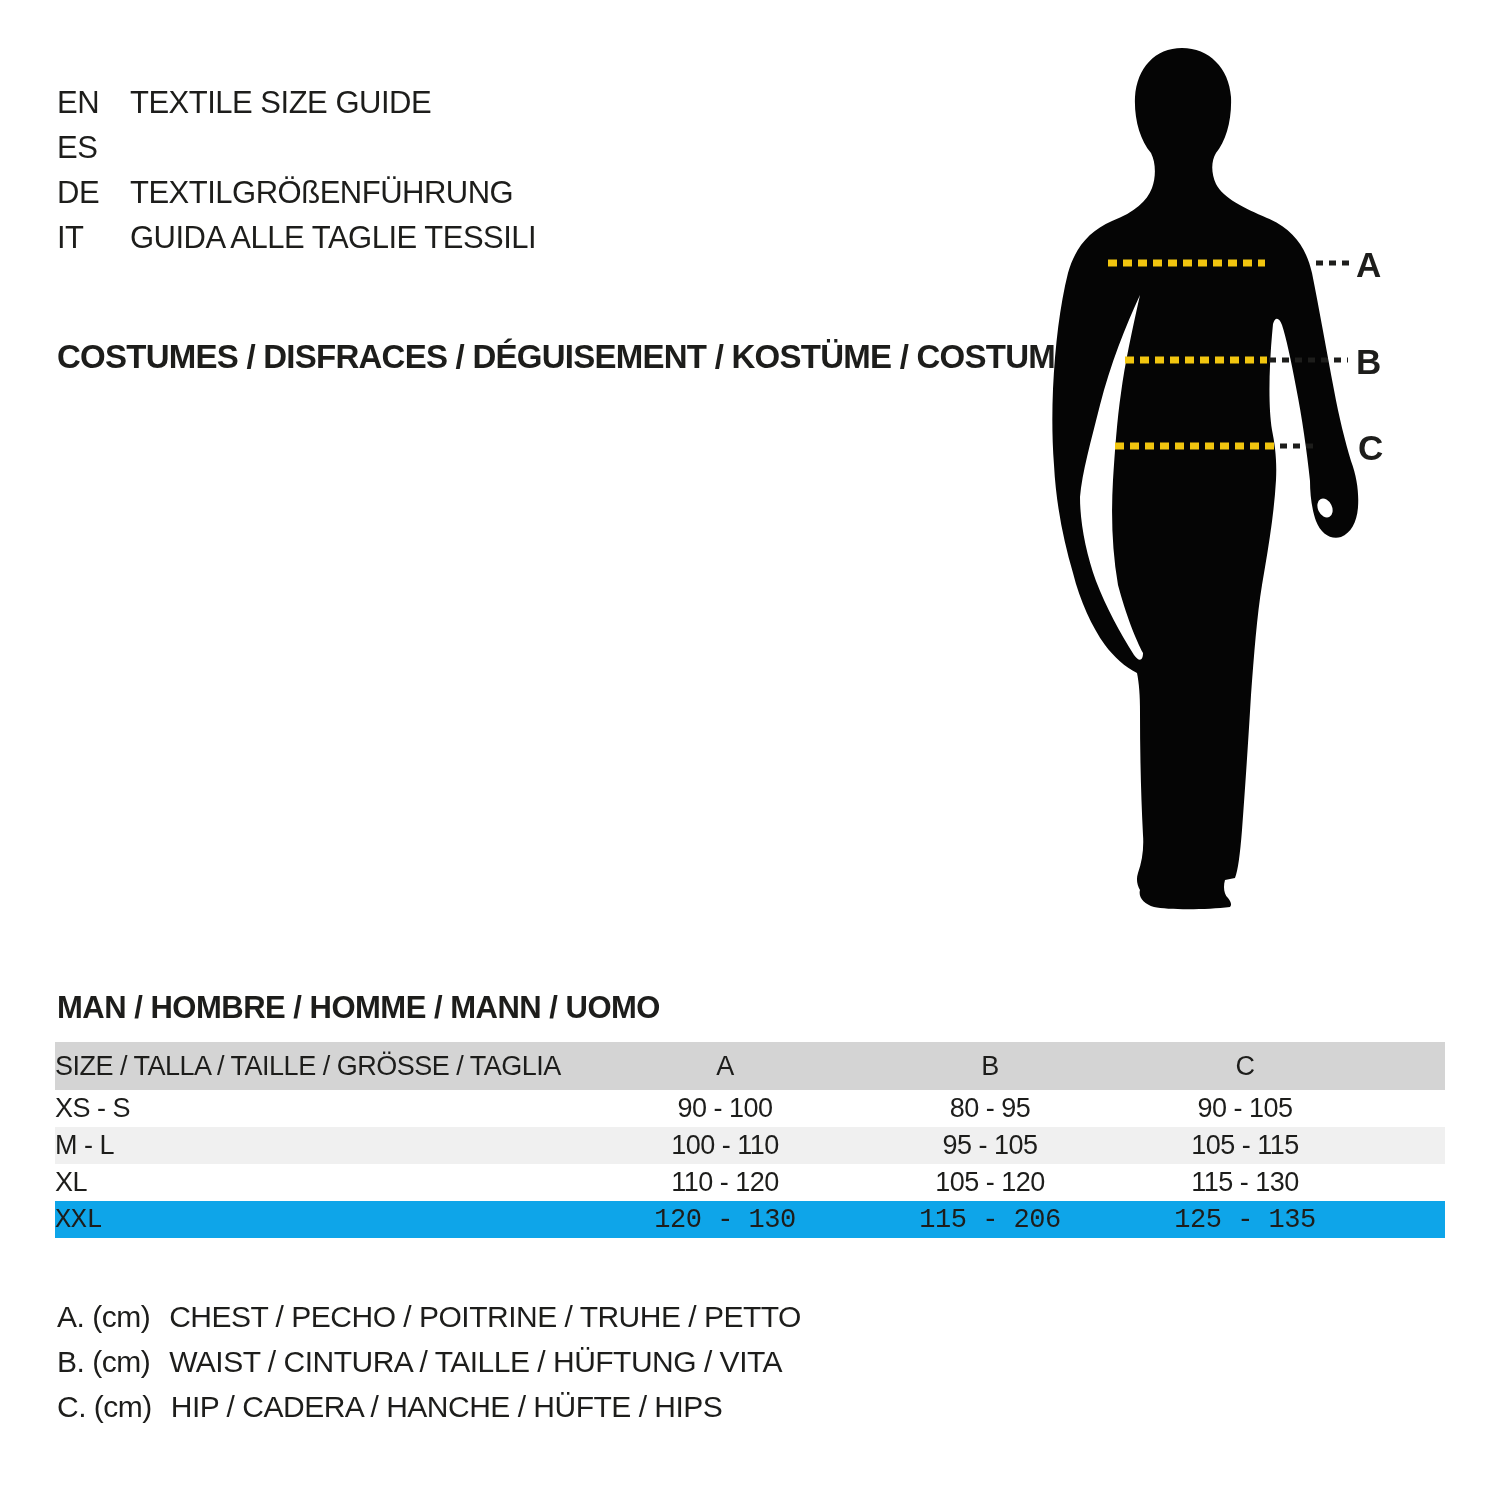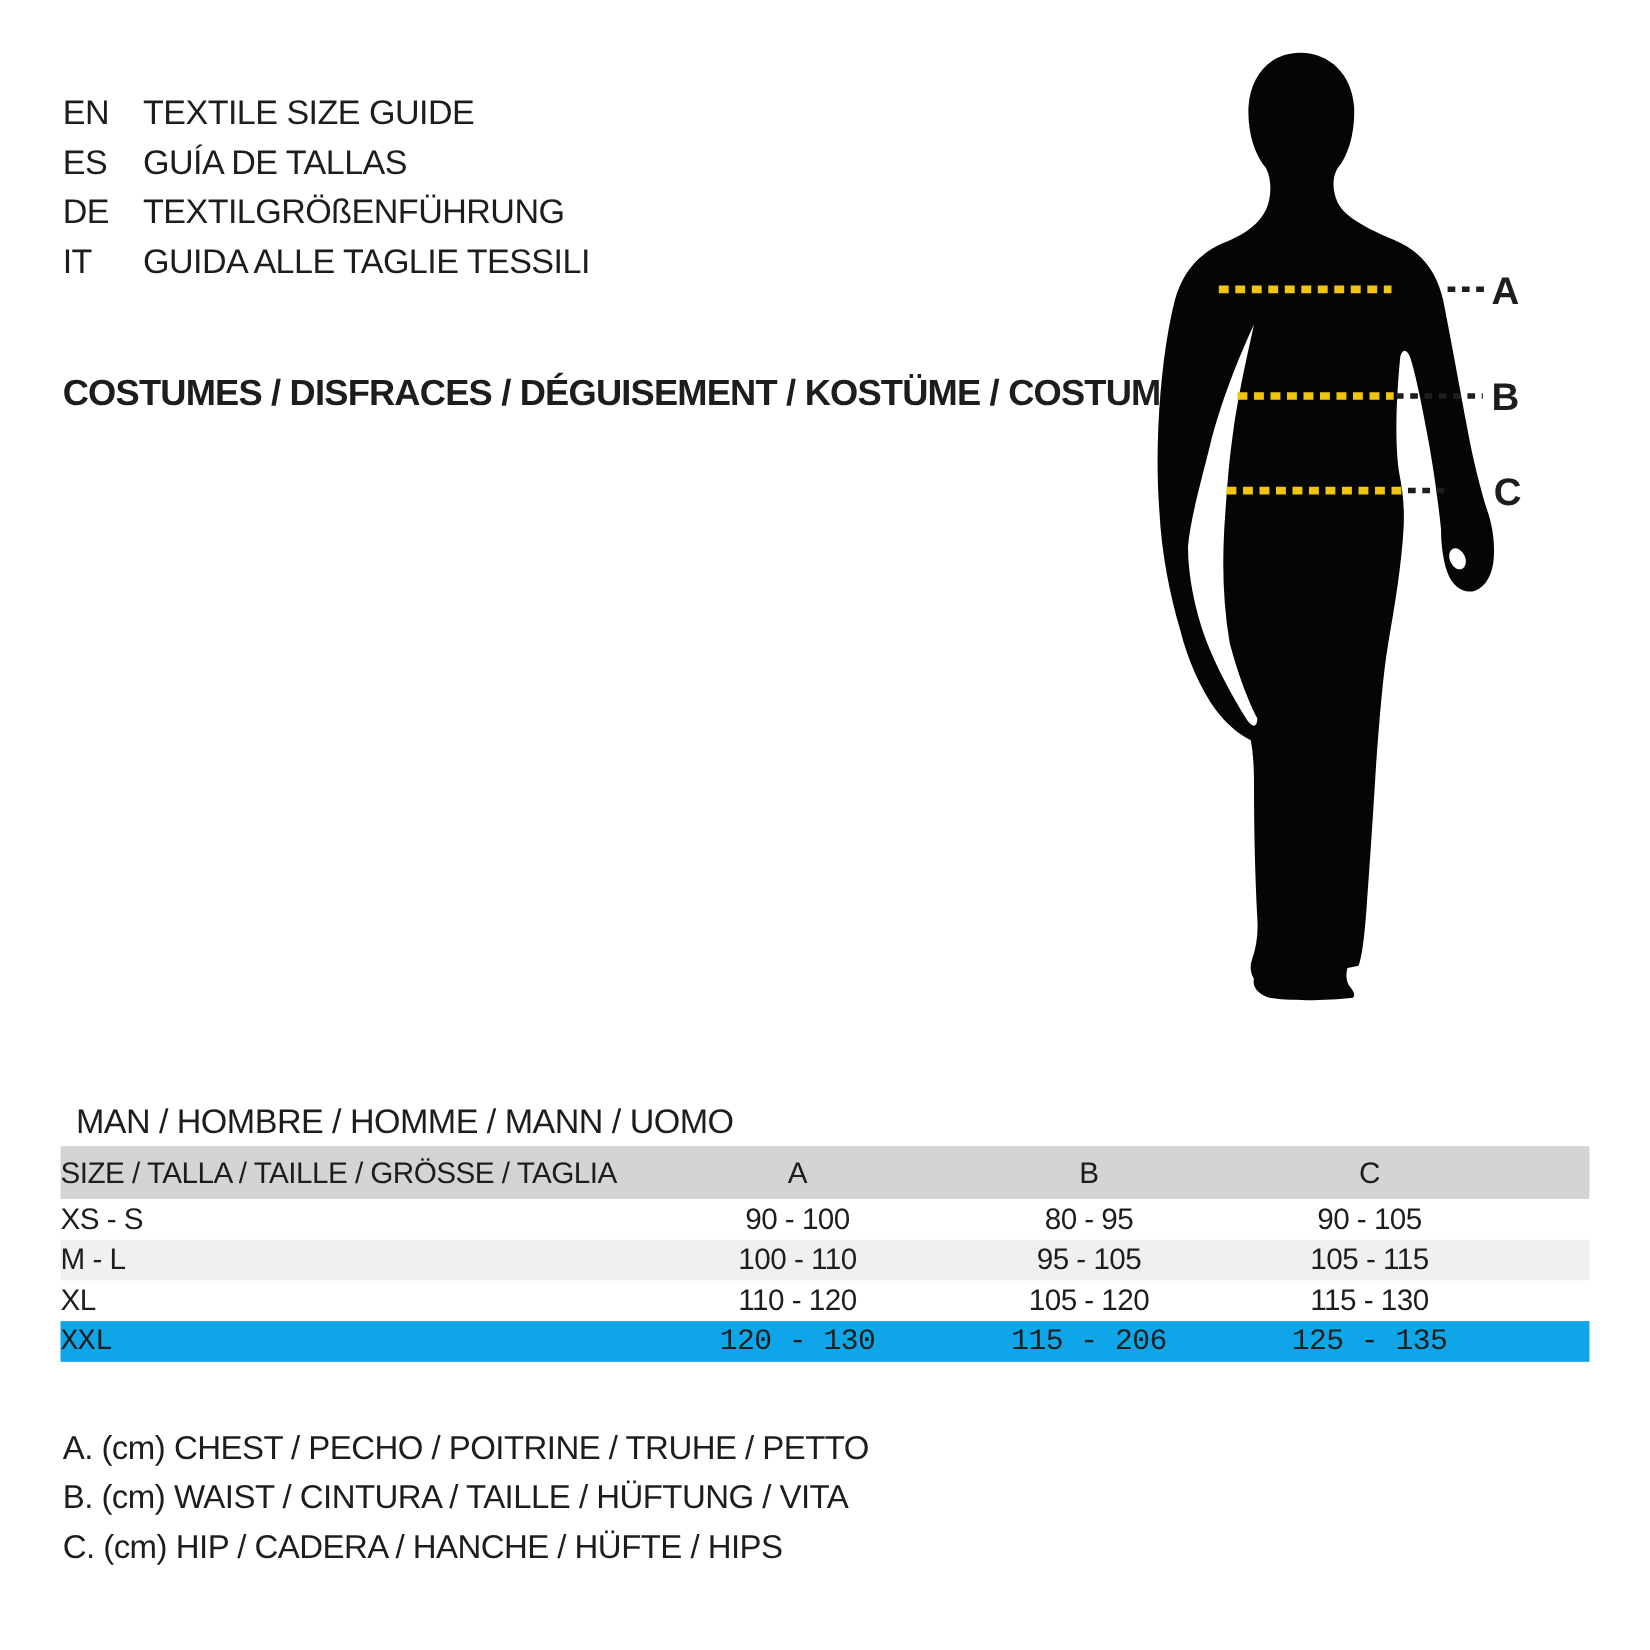--- a/index.html
+++ b/index.html
@@ -19,50 +19,49 @@
     letter-spacing:-0.75px;white-space:nowrap;}
 
   
   .figure{left:1048px;top:45px;width:330px;height:870px;}
   .measure-label{position:absolute;font-size:35px;font-weight:700;letter-spacing:-0.5px;}
   .ml-a{left:308px;top:200px;}
   .ml-b{left:308px;top:297px;}
   .ml-c{left:310px;top:383px;}
 
   
-  .section-title{left:57px;top:990px;margin:12px;font-size:31px;font-weight:400;
+  .section-title{left:57px;top:990px;margin:0;font-size:31px;font-weight:700;
     letter-spacing:-0.5px;white-space:nowrap;}
 
   
   .size-table-wrap{left:55px;top:1042px;width:1390px;}
   table.size-table{border-collapse:collapse;width:1390px;table-layout:fixed;}
   table.size-table th,table.size-table td{
     font-size:27px;font-weight:400;letter-spacing:-0.5px;padding:0;white-space:nowrap;}
   table.size-table thead tr{height:48px;padding-left:32px;}
   table.size-table tbody tr{height:37px;}
   th.size-col,td.size-col{text-align:left;padding-left:8px;}
   th.num-col,td.num-col{text-align:center;}
 
   
   .legend{left:57px;top:1294px;}
   .legend-row{height:45px;display:flex;align-items:center;}
   .legend-row span{font-size:30px;font-weight:400;letter-spacing:-0.5px;white-space:nowrap;}
-  .legend-prefix{margin-right:8px;}
+  .legend-prefix{margin-right:19px;}
 </style>
 </head>
 <body>
 
 <div class="abs lang-list">
   <div class="lang-row">
     <span>EN</span>
     <span>TEXTILE SIZE GUIDE</span>
   </div>
   <div class="lang-row">
     <span>ES</span>
-    <span>GUÍA DE TALLAS</span>
   </div>
   <div class="lang-row">
     <span>DE</span>
     <span>TEXTILGRÖßENFÜHRUNG</span>
   </div>
   <div class="lang-row">
     <span>IT</span>
     <span>GUIDA ALLE TAGLIE TESSILI</span>
   </div>
 </div>

